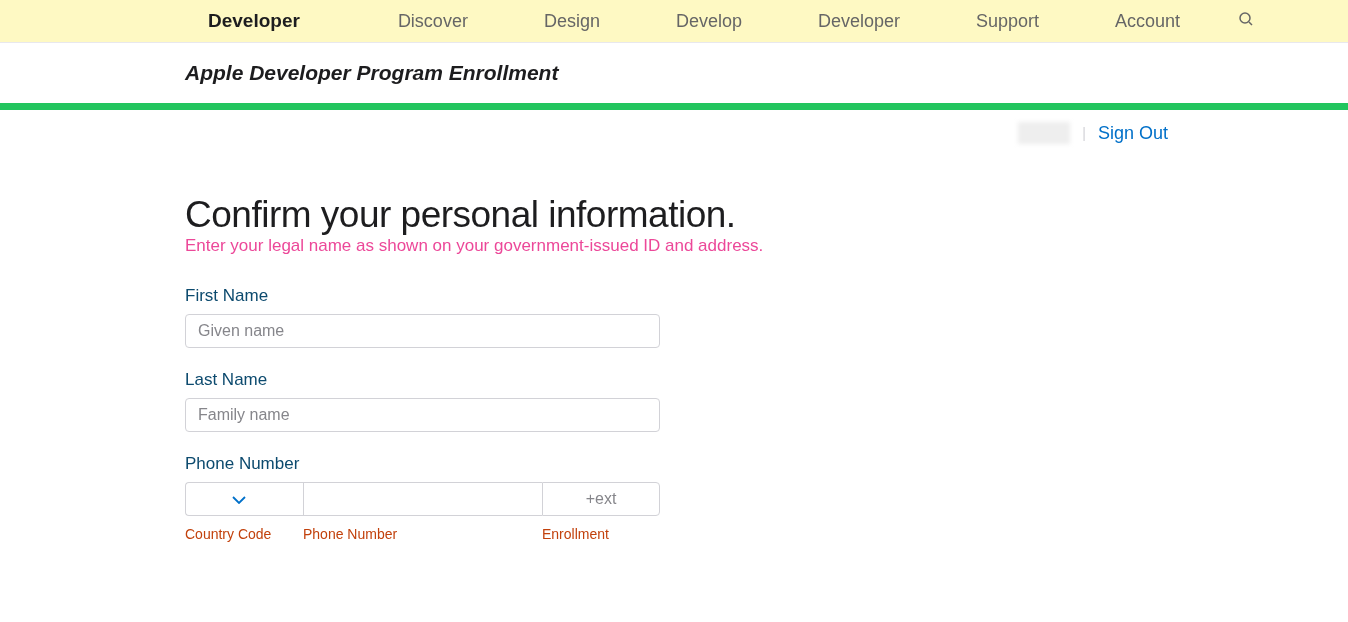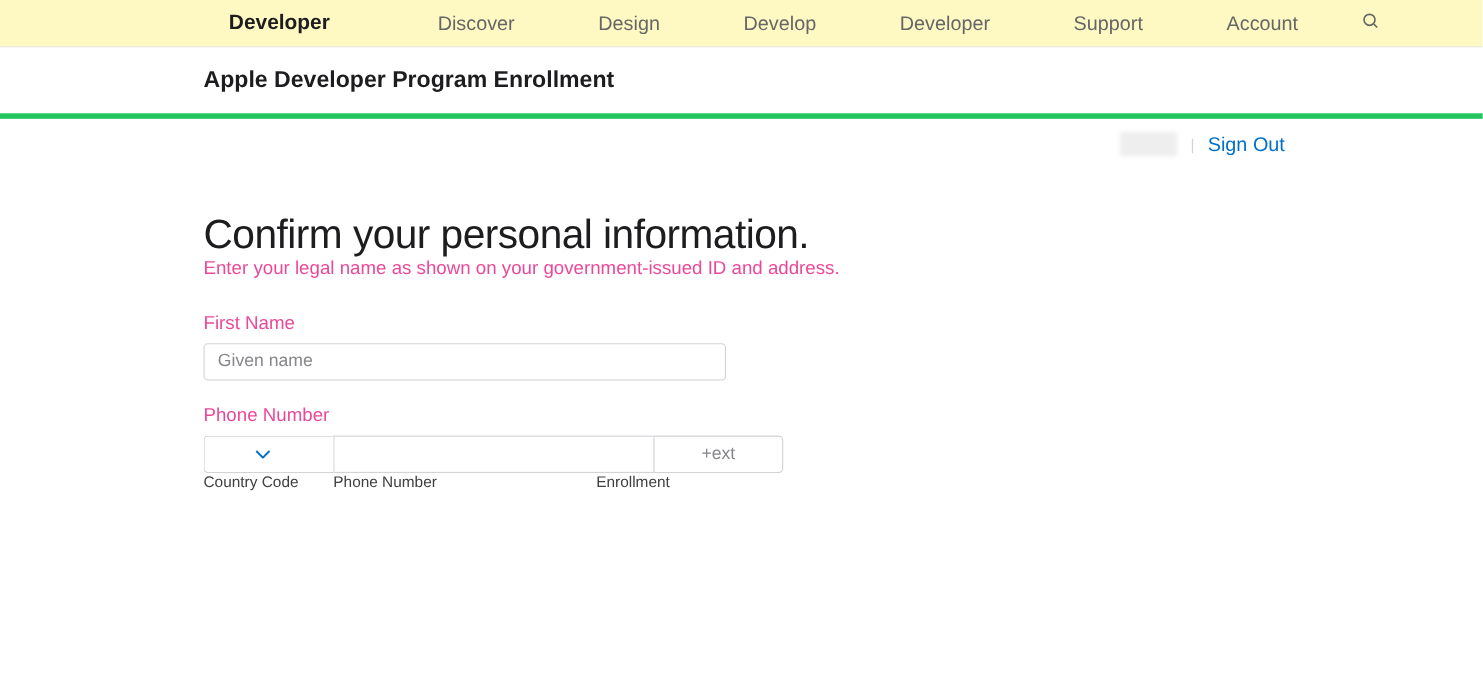--- a/index.html
+++ b/index.html
@@ -46,22 +46,23 @@
       text-decoration: none;
       padding: 0 38px;
       cursor: pointer;
     }
     .nav-search {
       color: #666;
       cursor: pointer;
       margin-left: 20px;
     }
     .sub-header {
-      border-bottom: 5px solid #22c55e;
+      border-bottom: 7px solid #22c55e;
       padding: 18px 0;
+      font-style: italic;
     }
     .sub-header-content {
       margin-left: 185px;
     }
     .sub-title {
       font-size: 21px;
       font-weight: 600;
       color: #1d1d1f;
     }
     .user-bar {
@@ -101,39 +102,39 @@
       font-size: 17px;
       color: #ec4899;
       margin-bottom: 30px;
     }
     .form-group {
       margin-bottom: 22px;
     }
     .form-label {
       display: block;
       font-size: 17px;
-      color: #ec4899;
+      color: #0c4a6e;
       margin-bottom: 8px;
     }
     .text-input {
       width: 475px;
       height: 34px;
       border: 1px solid #d2d2d7;
       border-radius: 4px;
       padding: 0 12px;
       font-size: 16px;
       color: #be185d;
       outline: none;
     }
     .text-input::placeholder {
       color: #86868b;
     }
     .phone-row {
       display: flex;
-      width: 527px;
+      width: 475px;
     }
     .country-code-select {
       width: 118px;
       height: 34px;
       border: 1px solid #d2d2d7;
       border-radius: 4px 0 0 4px;
       border-right: none;
       background: #fff;
       display: flex;
       align-items: center;
@@ -163,22 +164,23 @@
       font-size: 16px;
       text-align: center;
       outline: none;
     }
     .ext-input::placeholder {
       color: #86868b;
     }
     .phone-sublabels {
       display: flex;
       width: 475px;
+      margin-top: 10px;
       font-size: 14px;
-      color: #404040;
+      color: #c2410c;
     }
     .sublabel-country {
       width: 118px;
     }
     .sublabel-phone {
       flex: 1;
     }
     .sublabel-ext {
       width: 118px;
     }
@@ -220,20 +222,24 @@
 
 <main class="main-content">
   <h1 class="page-heading">Confirm your personal information.</h1>
   <p class="instruction">Enter your legal name as shown on your government-issued ID and address.</p>
 
   <div class="form-group">
     <label class="form-label">First Name</label>
     <input type="text" class="text-input" placeholder="Given name" style="">
   </div>
 
+  <div class="form-group">
+    <label class="form-label">Last Name</label>
+    <input type="text" class="text-input" placeholder="Family name" style="">
+  </div>
 
   <div class="form-group">
     <label class="form-label">Phone Number</label>
     <div class="phone-row">
       <div class="country-code-select">
         <span class="chevron">
           <svg width="14" height="8" viewBox="0 0 14 8" fill="none" stroke="currentColor" stroke-width="1.8">
             <polyline points="1,1 7,7 13,1"></polyline>
           </svg>
         </span>

